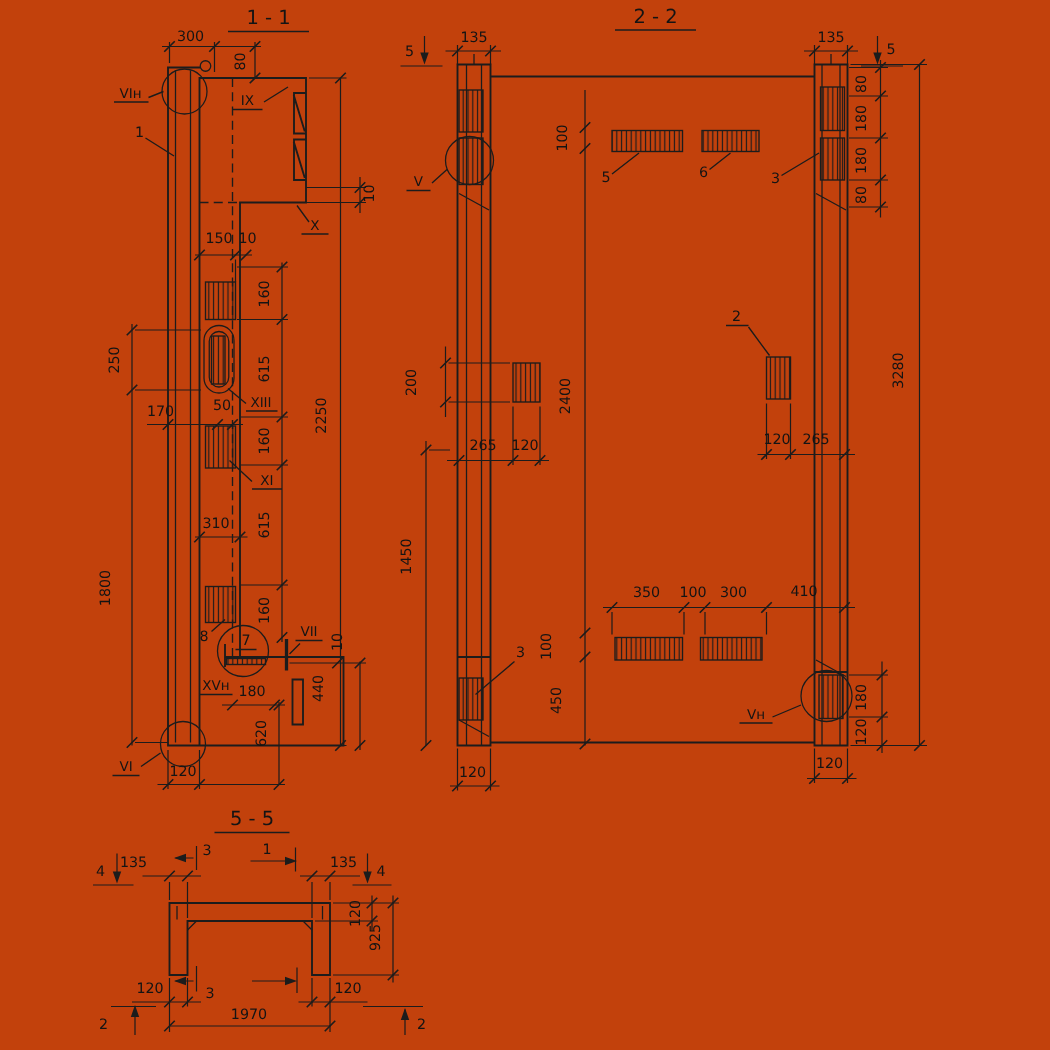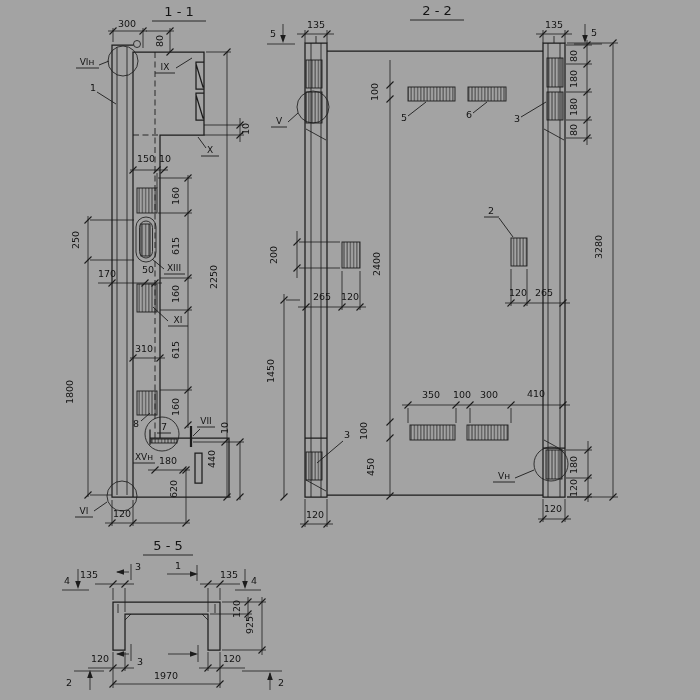--- a/index.html
+++ b/index.html
@@ -1,16 +1,16 @@
 <!DOCTYPE html>
 <html><head>
 <meta charset="utf-8">
 <style>
   html,body{margin:0;padding:0;background:#ffffff;}
-  #canvas{width:700px;height:700px;background:#a3a3a3;position:relative;}
+  #canvas{width:700px;height:700px;background:#c2410c;position:relative;}
   svg{display:block;}
   .ol{stroke:#1c1c1c;stroke-width:1.25;fill:none;stroke-linecap:square;}
   .tn{stroke:#1c1c1c;stroke-width:0.85;fill:none;}
   .dl{stroke:#1c1c1c;stroke-width:0.8;fill:none;}
   .tk{stroke:#1c1c1c;stroke-width:1.1;fill:none;}
   .ld{stroke:#1c1c1c;stroke-width:0.9;fill:none;}
   .dash{stroke:#1c1c1c;stroke-width:0.9;fill:none;stroke-dasharray:6 3.5;}
   .ah{fill:#1c1c1c;stroke:none;}
   .hr{fill:url(#h);stroke:#1c1c1c;stroke-width:0.9;}
   .thick{stroke:#1c1c1c;stroke-width:2.2;fill:none;}

